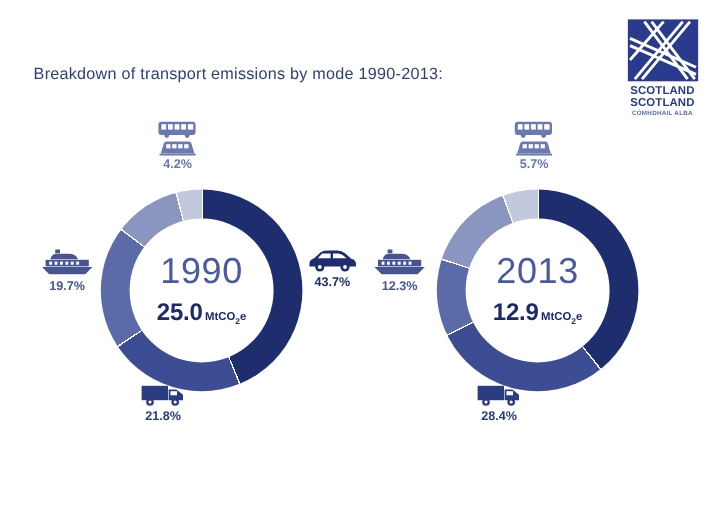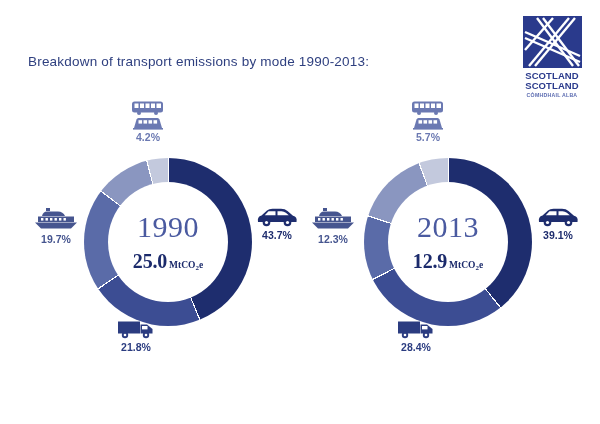--- a/index.html
+++ b/index.html
@@ -45,21 +45,21 @@
   .logo-t2{font-size:9.5px;}
   .logo-t3{
     font-size:5.2px;
     color:#5b6bb0;
     letter-spacing:.25px;
     margin-top:1.5px;
     font-weight:bold;
   }
 
   
-  .donut-block{position:absolute;font-family:Liberation Serif, serif;}
+  .donut-block{position:absolute;}
   .donut{
     position:absolute;
     width:168px;height:168px;
     border-radius:50%;
   }
   .donut-hole{
     position:absolute;
     left:50%;top:50%;
     width:120px;height:120px;
     margin:-60px 0 0 -60px;
@@ -228,21 +228,21 @@
     <div class="donut-hole"></div>
 
     <div class="donut-center">
       <div class="year">2013</div>
       <div class="amount">
         <span class="num">12.9</span><span class="unit"><span>MtCO</span><sub>2</sub><span>e</span></span>
       </div>
     </div>
   </div>
 
-  <div class="callout c-busrail" style="left:388px;top:100px;width:80px;">
+  <div class="callout c-busrail" style="left:405px;top:100px;width:80px;">
     <span class="ico-stack">
       <svg width="34" height="15" viewBox="0 0 34 15">
         <rect x="1" y="1.5" width="31" height="11" rx="2.5" fill="currentColor"></rect>
         <g fill="#ffffff">
           <rect x="3.5" y="3.5" width="4" height="4.5"></rect>
           <rect x="9" y="3.5" width="4" height="4.5"></rect>
           <rect x="14.5" y="3.5" width="4" height="4.5"></rect>
           <rect x="20" y="3.5" width="4" height="4.5"></rect>
           <rect x="25.5" y="3.5" width="4.5" height="4.5"></rect>
         </g>
@@ -275,32 +275,20 @@
         <rect x="18" y="12" width="2.4" height="2.6"></rect>
         <rect x="22.5" y="12" width="2.4" height="2.6"></rect>
         <rect x="27" y="12" width="2.4" height="2.6"></rect>
         <rect x="31.5" y="12" width="2.4" height="2.6"></rect>
       </g>
       <path d="M3 16.5 L45 16.5 L39 22.5 L9 22.5 Z" fill="currentColor"></path>
     </svg>
     <span class="pct">12.3%</span>
   </div>
 
-  <div class="callout c-car" style="left:523px;top:206px;width:70px;">
-    <svg class="ico" width="44" height="22" viewBox="0 0 44 22">
-      <path d="M3 16 Q2 10.5 6.5 9.5 L12 4.5 Q14 2.8 17.5 2.8 L26 2.8 Q30 2.8 32.5 5 L38 9.8 Q42.5 10.5 41.5 16 Z" fill="currentColor"></path>
-      <path d="M13.5 5.2 L20.5 5.2 L20.5 9.2 L9.8 9.2 Z" fill="#ffffff"></path>
-      <path d="M22.5 5.2 L26.5 5.2 Q29 5.2 30.8 6.8 L33.8 9.2 L22.5 9.2 Z" fill="#ffffff"></path>
-      <circle cx="11.5" cy="16.5" r="3.8" fill="currentColor"></circle>
-      <circle cx="11.5" cy="16.5" r="1.6" fill="#ffffff"></circle>
-      <circle cx="32.5" cy="16.5" r="3.8" fill="currentColor"></circle>
-      <circle cx="32.5" cy="16.5" r="1.6" fill="#ffffff"></circle>
-    </svg>
-    <span class="pct">39.1%</span>
-  </div>
 
   <div class="callout c-hgv" style="left:378px;top:318px;width:76px;">
     <svg class="ico" width="40" height="22" viewBox="0 0 40 22">
       <rect x="2" y="3.5" width="22" height="12" fill="currentColor"></rect>
       <path d="M24.5 6.5 L31 6.5 L36.5 11 L36.5 15.5 L24.5 15.5 Z" fill="currentColor"></path>
       <rect x="26" y="8" width="5.5" height="3.4" fill="#ffffff"></rect>
       <circle cx="9" cy="17" r="3.2" fill="currentColor"></circle>
       <circle cx="9" cy="17" r="1.3" fill="#ffffff"></circle>
       <circle cx="30" cy="17" r="3.2" fill="currentColor"></circle>
       <circle cx="30" cy="17" r="1.3" fill="#ffffff"></circle>

